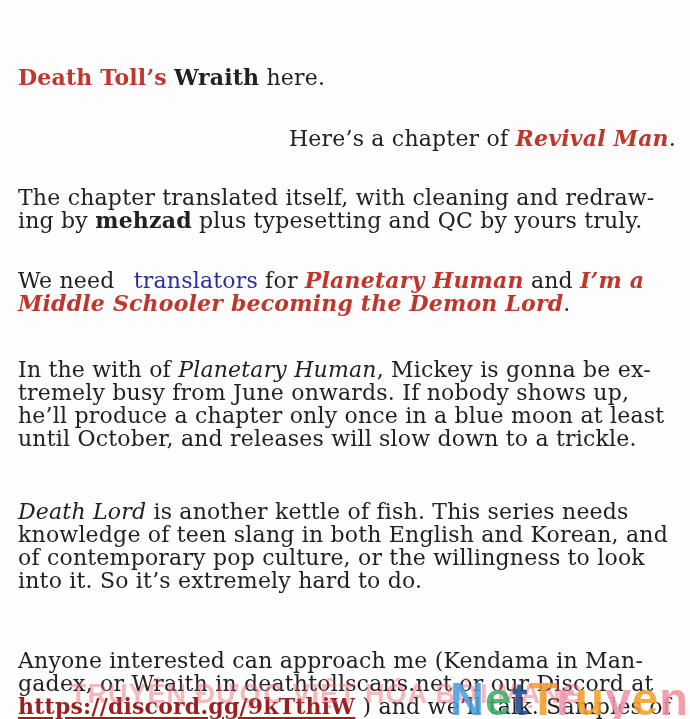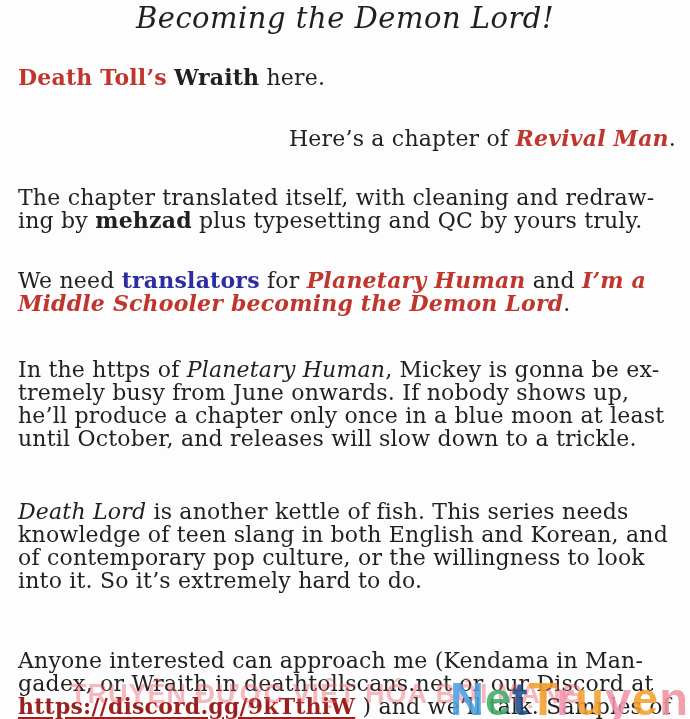--- a/index.html
+++ b/index.html
@@ -41,21 +41,21 @@
   .p1 { top: 127px; text-align: right; }
   .p2 { top: 186px; }
   .p3 { top: 269px; }
   .p4 { top: 358px; }
   .p5 { top: 500px; }
   .p6 { top: 649px; }
   .seg.bold { font-weight: bold; }
   .seg.italic { font-style: italic; }
   .seg.red-bold { color: var(--red); font-weight: bold; }
   .seg.red-bold-italic { color: var(--red); font-weight: bold; font-style: italic; }
-  .seg.blue-bold { color: var(--blue); font-weight: bold; }
+  .seg.blue-bold { color: var(--blue); font-weight: normal; margin-left: 12px; }
   a.seg.link {
     color: var(--link-red);
     font-weight: bold;
     text-decoration: underline;
     text-decoration-thickness: 2px;
     text-underline-offset: 3px;
   }
   .watermark-text {
     position: absolute;
     left: 70px; top: 679px;
@@ -78,29 +78,28 @@
     white-space: nowrap;
     opacity: 0.88;
     z-index: 5;
     pointer-events: none;
   }
 </style>
 </head>
 <body>
 
 <div class="page">
-  <h1 class="title">Becoming the Demon Lord!</h1>
   <div id="paragraphs">
       <p class="para p0"><span class="seg red-bold">Death Toll’s</span><span class="seg "> </span><span class="seg bold">Wraith</span><span class="seg "> here.</span></p>
       <p class="para p1"><span class="seg ">Here’s a chapter of </span><span class="seg red-bold-italic">Revival Man</span><span class="seg ">.</span></p>
       <p class="para p2"><span class="seg ">The chapter translated itself, with cleaning and redraw-
 ing by </span><span class="seg bold">mehzad</span><span class="seg "> plus typesetting and QC by yours truly.</span></p>
       <p class="para p3"><span class="seg ">We need </span><span class="seg blue-bold">translators</span><span class="seg "> for </span><span class="seg red-bold-italic">Planetary Human</span><span class="seg "> and </span><span class="seg red-bold-italic">I’m a
 Middle Schooler becoming the Demon Lord</span><span class="seg ">.</span></p>
-      <p class="para p4"><span class="seg ">In the https of </span><span class="seg italic">Planetary Human</span><span class="seg ">, Mickey is gonna be ex-
+      <p class="para p4"><span class="seg ">In the with of </span><span class="seg italic">Planetary Human</span><span class="seg ">, Mickey is gonna be ex-
 tremely busy from June onwards. If nobody shows up,
 he’ll produce a chapter only once in a blue moon at least
 until October, and releases will slow down to a trickle.</span></p>
       <p class="para p5"><span class="seg italic">Death Lord</span><span class="seg "> is another kettle of fish. This series needs
 knowledge of teen slang in both English and Korean, and
 of contemporary pop culture, or the willingness to look
 into it. So it’s extremely hard to do.</span></p>
       <p class="para p6"><span class="seg ">Anyone interested can approach me (Kendama in Man-
 gadex, or Wraith in deathtollscans.net or our Discord at
 </span><a href="#" class="seg link">https://discord.gg/9kTthiW</a><span class="seg "> ) and we’ll talk. Samples of</span></p>

